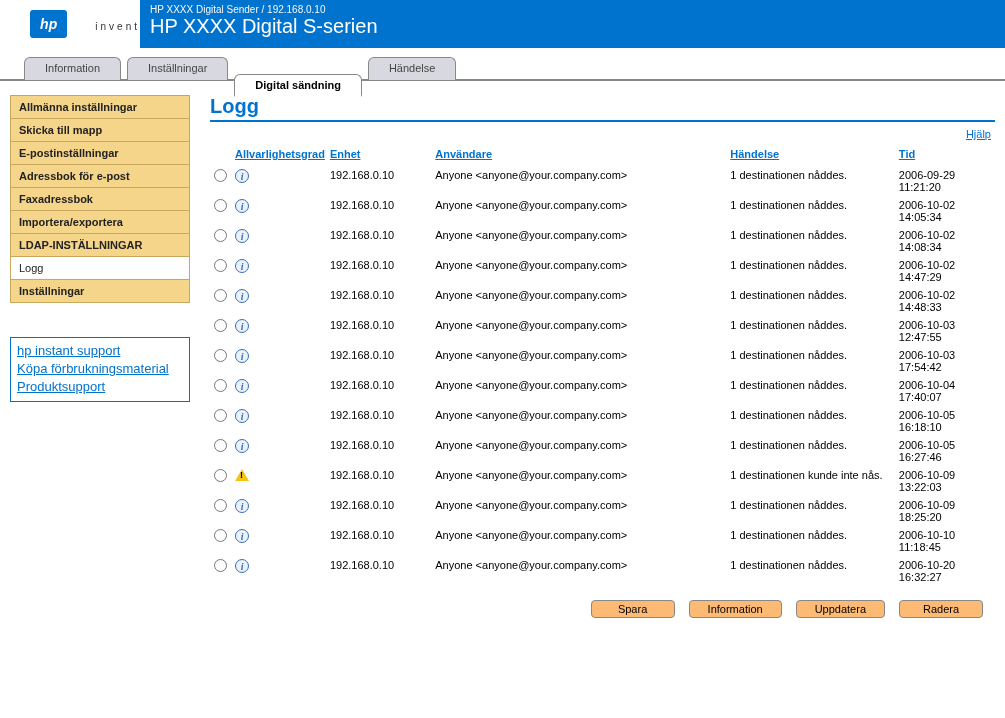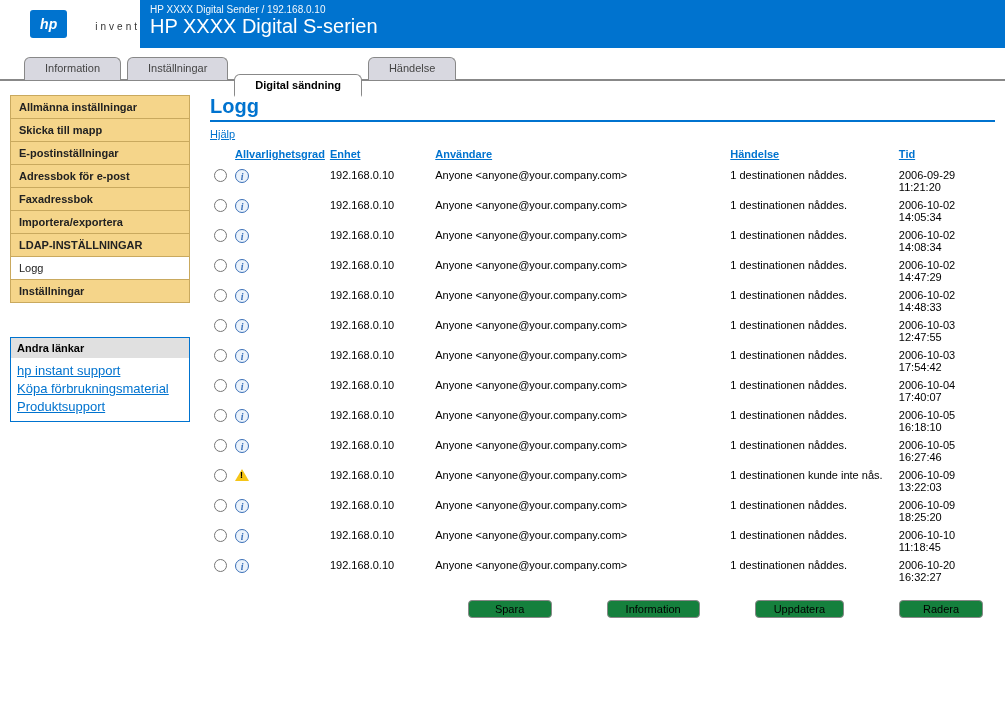--- a/index.html
+++ b/index.html
@@ -111,21 +111,21 @@
   }
   .main { flex:1; padding-left: 20px; }
   .page-title {
     color: #0073cf;
     font-size: 20px;
     font-weight: bold;
     margin: 0 0 2px 0;
     border-bottom: 2px solid #0073cf;
     padding-bottom: 2px;
   }
-  .help-row { padding: 4px 4px 6px 0; }
+  .help-row { text-align: right; padding: 4px 4px 6px 0; }
   .help-row a { color: #0073cf; text-decoration: underline; font-size:11px;}
   table.log { width: 100%; border-collapse: collapse; table-layout: fixed; }
   table.log th {
     text-align: left;
     color: #0073cf;
     font-weight: bold;
     text-decoration: underline;
     font-size: 11px;
     padding: 2px 4px 6px 4px;
     cursor: pointer;
@@ -169,27 +169,26 @@
   input[type=radio]{ margin:0; }
   .btn-row {
     display: flex;
     justify-content: flex-end;
     gap: 14px;
     padding: 14px 12px 0 0;
   }
   .btn {
     border: 1px solid #888;
     border-radius: 4px;
-    background: #15803d;
+    background: #fdba74;
     padding: 2px 18px;
     font-size: 11px;
     cursor: pointer;
     min-width: 84px;
     text-align: center;
-    margin-left: 41px;
   }
 </style>
 </head>
 <body>
 
 <div class="page">
 
   <div class="header">
     <div class="logo-box">
       <div class="hp-logo">hp</div>
@@ -215,21 +214,20 @@
           <div class="side-item">Skicka till mapp</div>
           <div class="side-item">E-postinställningar</div>
           <div class="side-item">Adressbok för e-post</div>
           <div class="side-item">Faxadressbok</div>
           <div class="side-item">Importera/exportera</div>
           <div class="side-item">LDAP-INSTÄLLNINGAR</div>
           <div class="side-item active">Logg</div>
           <div class="side-item">Inställningar</div>
         </div>
       <div class="other-links">
-        <div class="other-links-hdr">Andra länkar</div>
         <div class="other-links-body" id="other-links-body">
             <a href="#">hp instant support</a>
             <a href="#">Köpa förbrukningsmaterial</a>
             <a href="#">Produktsupport</a>
           </div>
       </div>
     </div>
 
     <div class="main">
       <div class="page-title">Logg</div>

